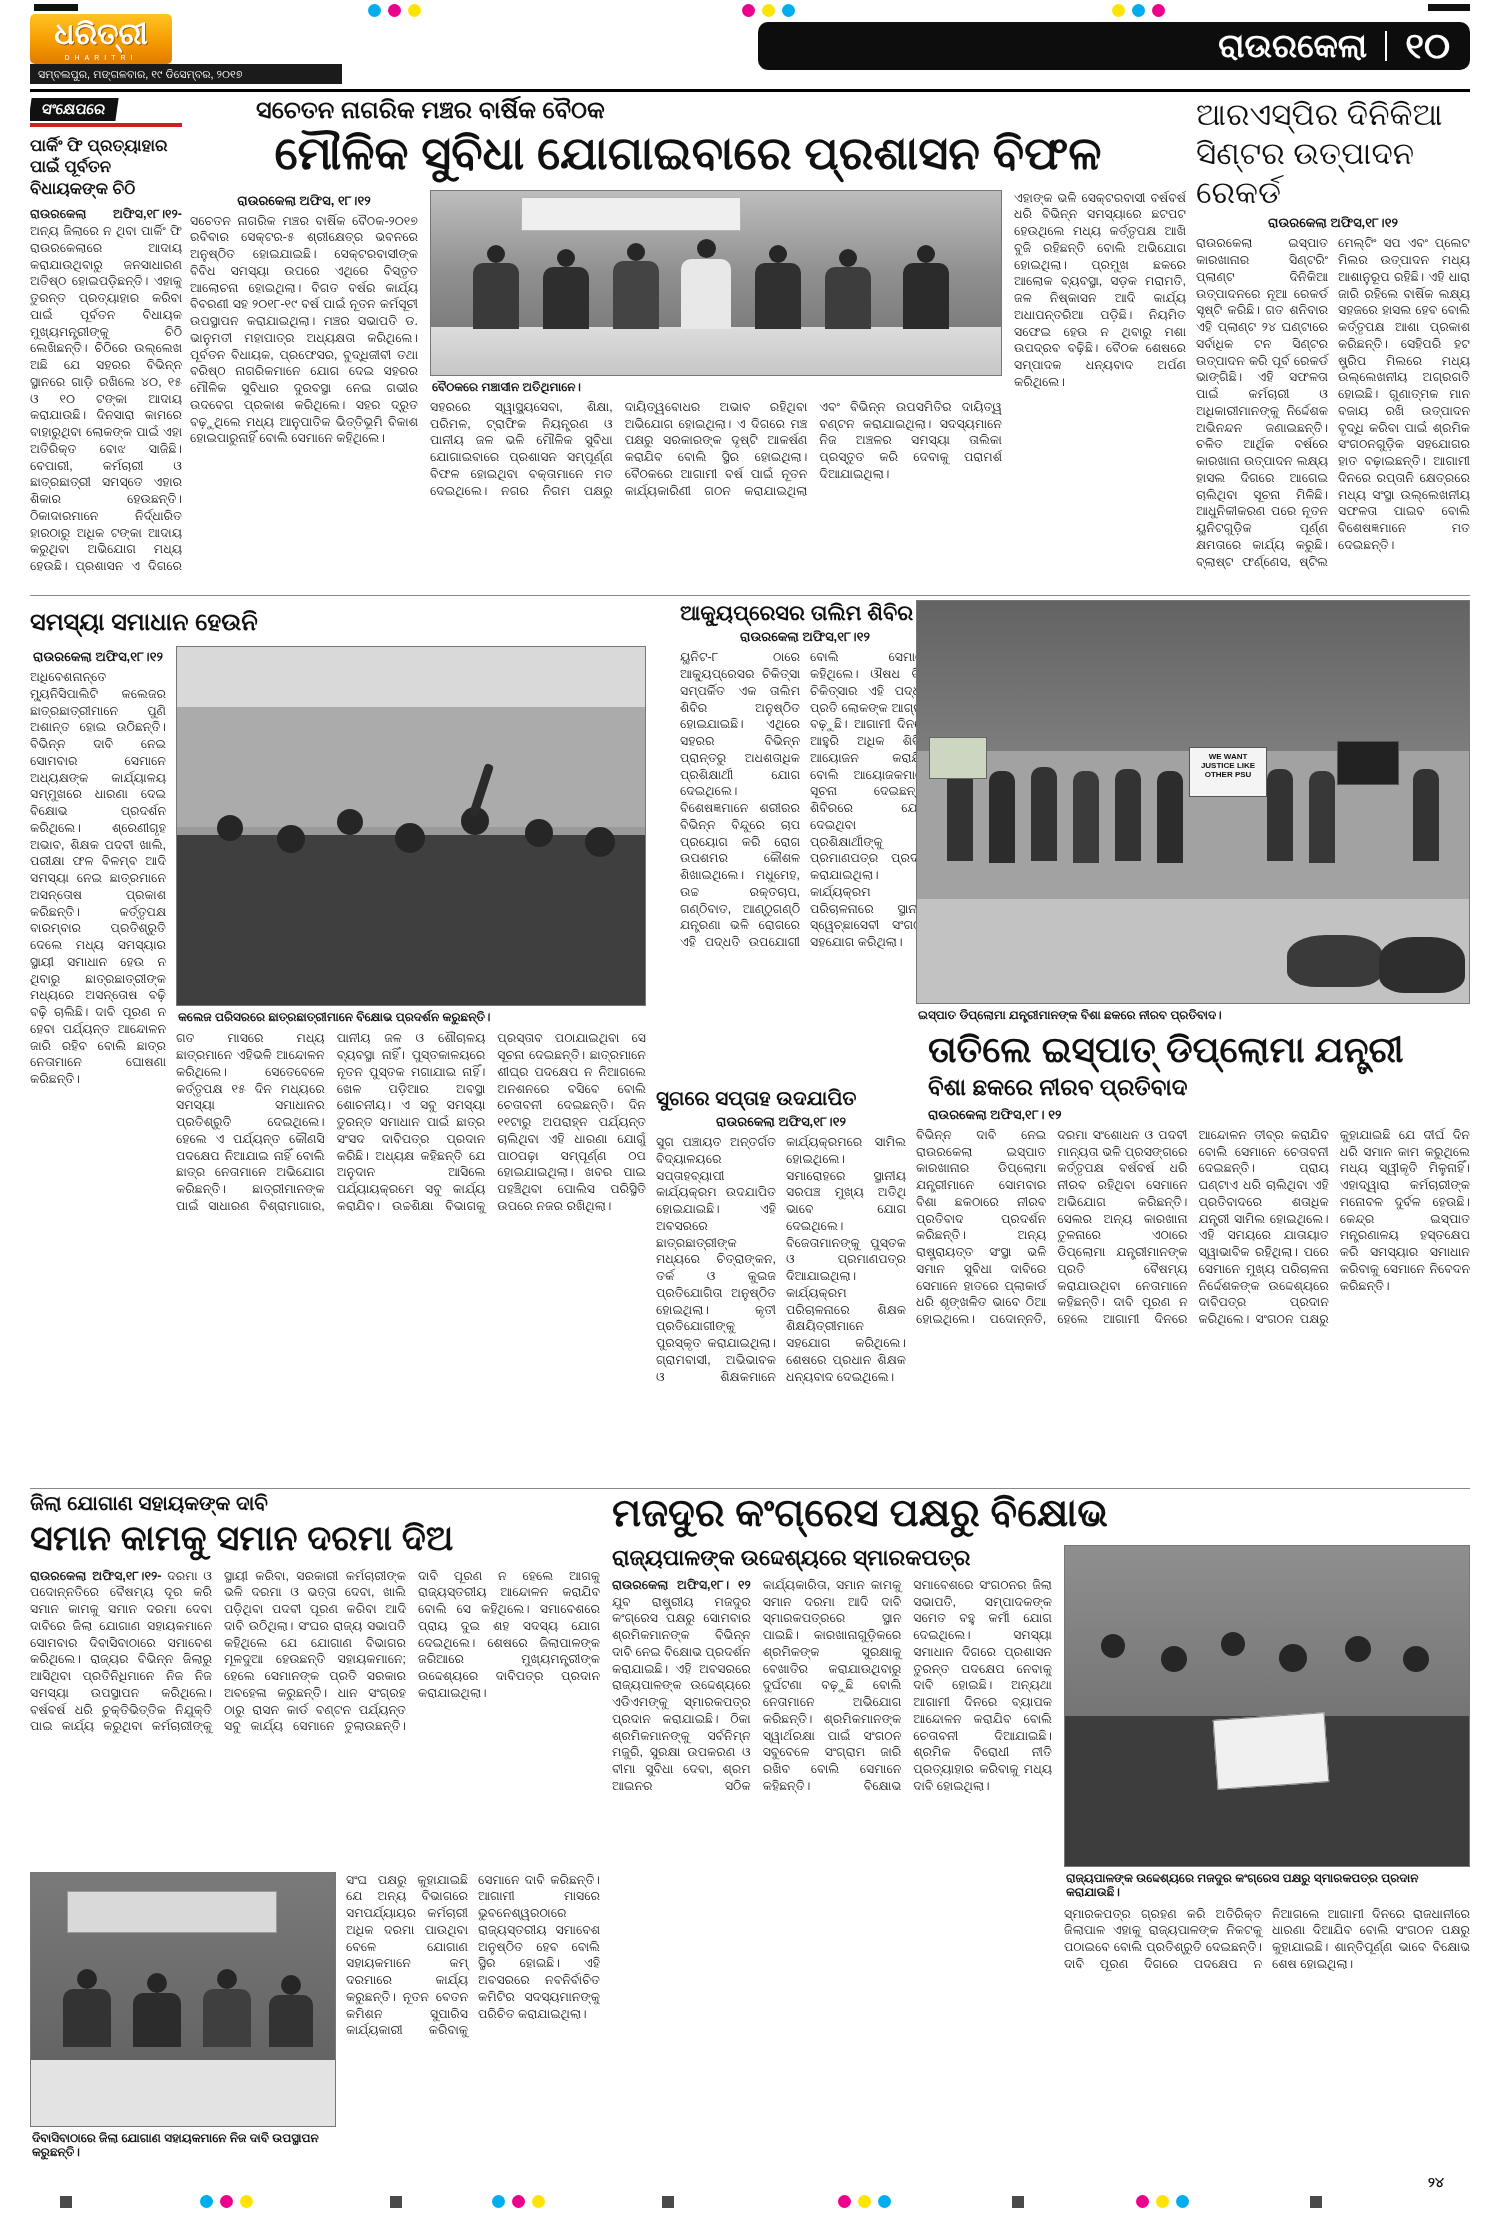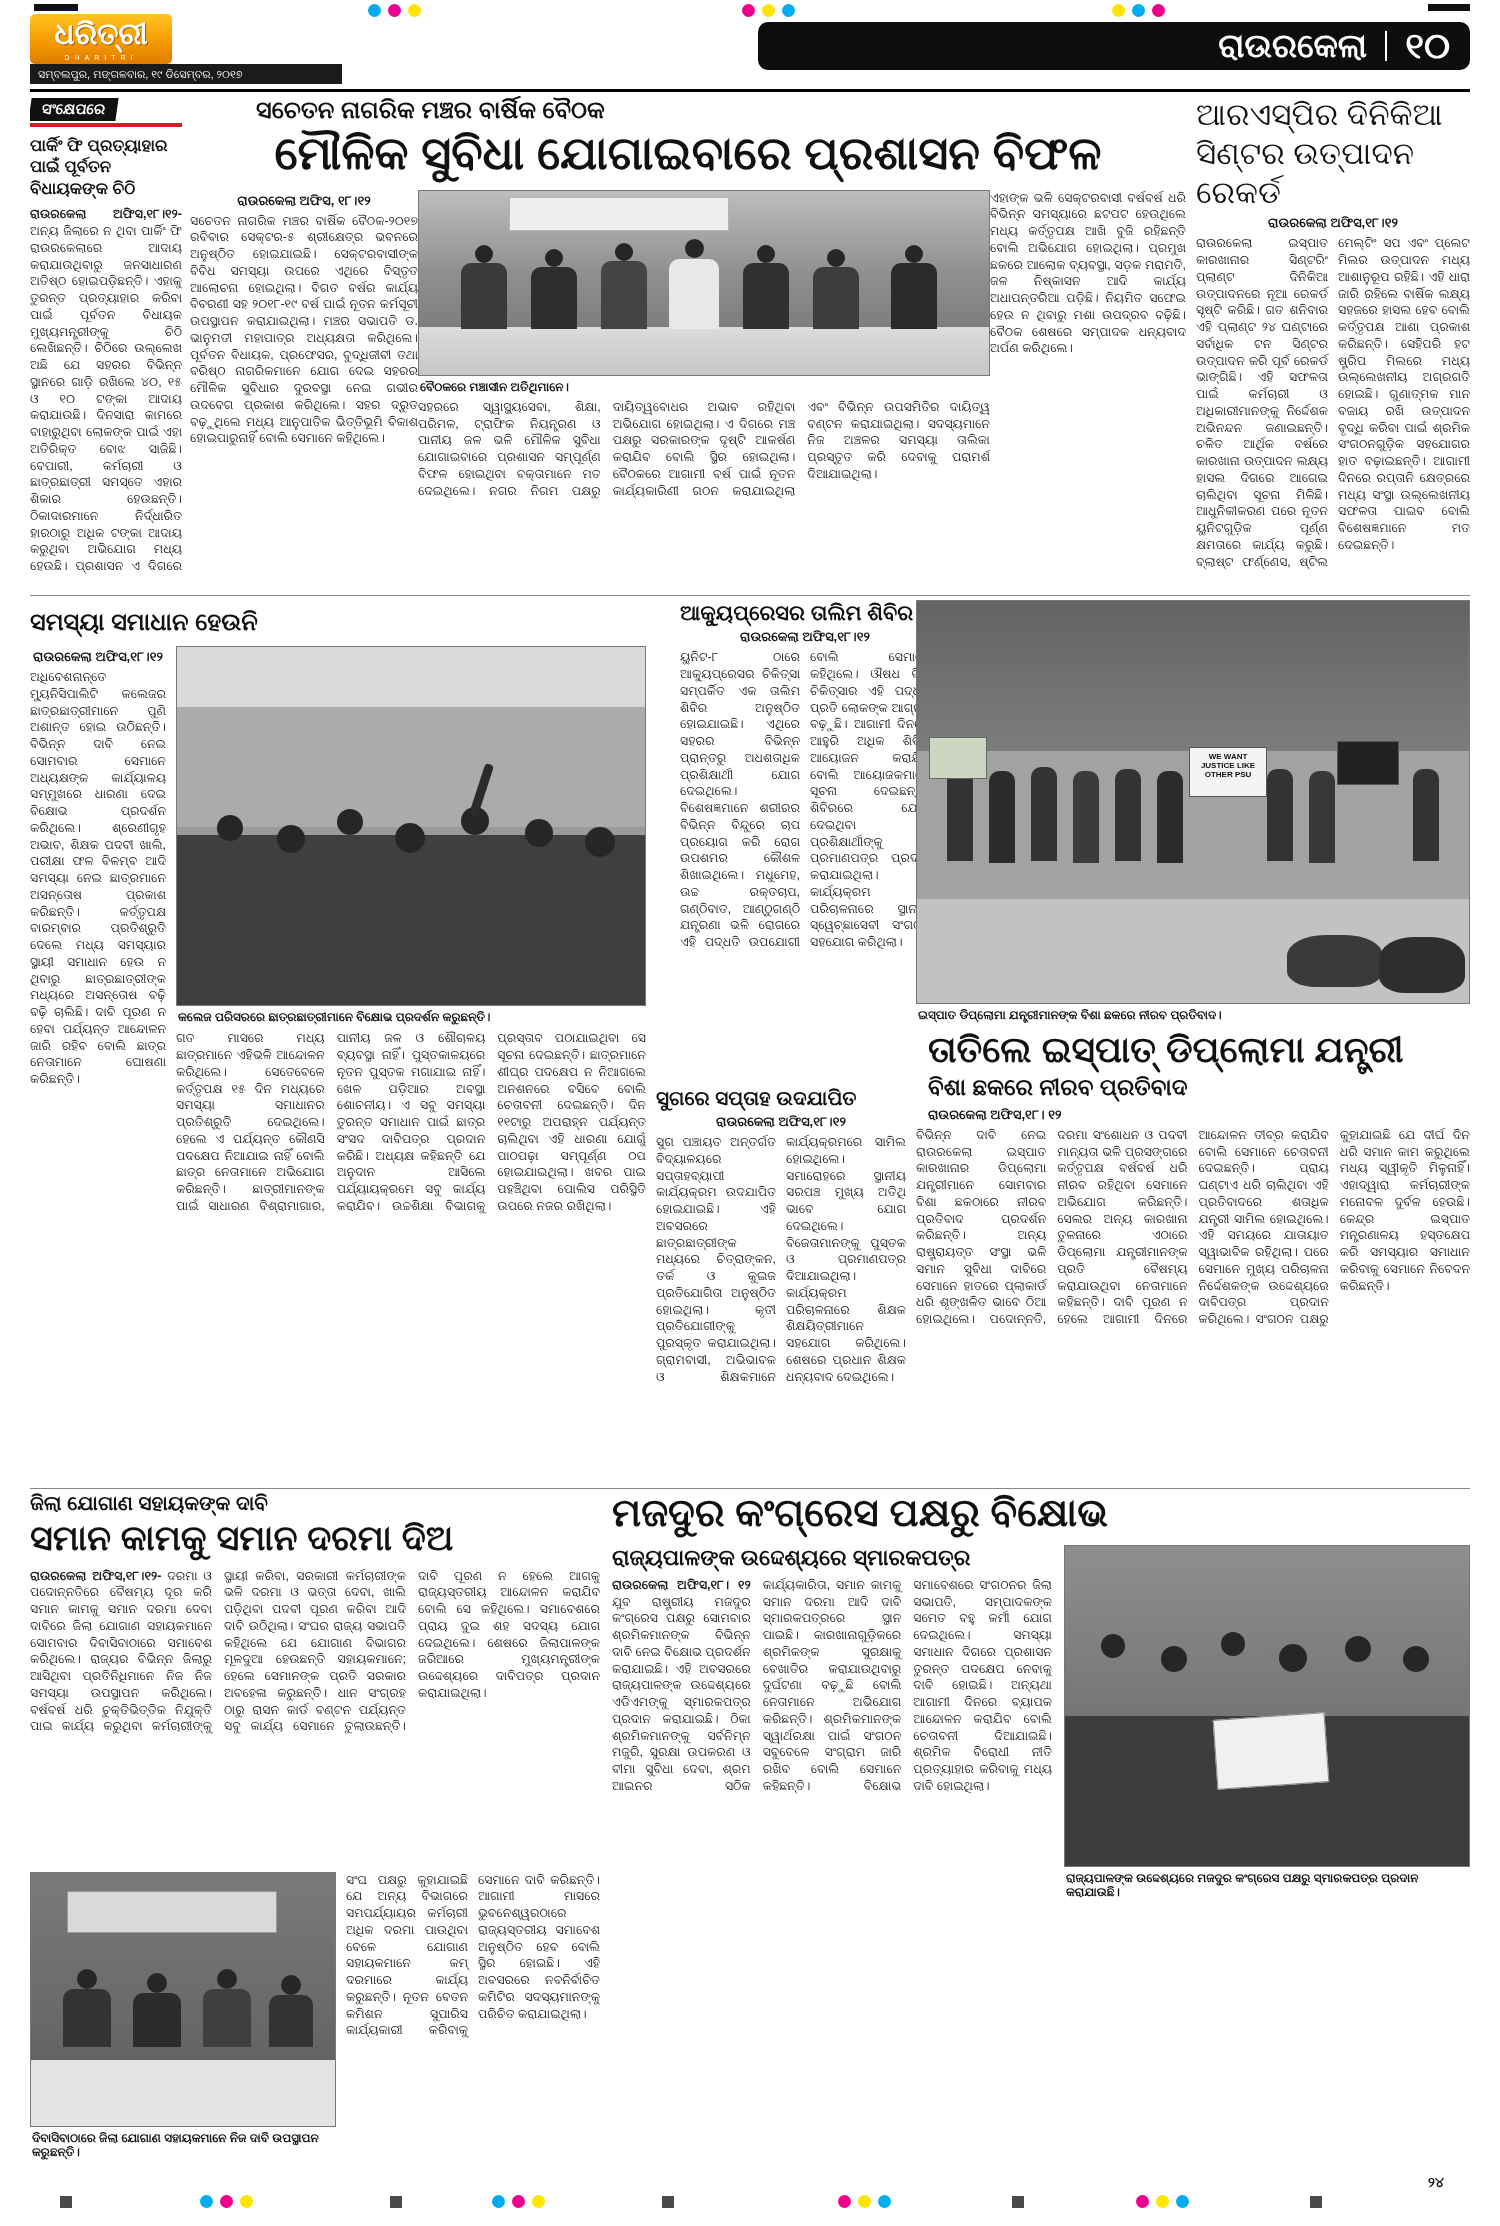--- a/index.html
+++ b/index.html
@@ -50,21 +50,21 @@
   .brief-label{ display:inline-block; background:#101010; color:#fff; font-weight:bold; font-size:15px;
     padding:2px 12px 3px; transform:skewX(-8deg); }
   .brief-redbar{ width:100%; height:4px; background:#d01e26; margin-top:2px; }
   .brief-headline{ font-size:16.5px; font-weight:bold; line-height:1.3; margin-top:8px; }
   .brief-body{ margin-top:7px; height:372px; }
 
   
   .main-art{ position:absolute; left:190px; top:96px; width:996px; height:494px; overflow:hidden; }
   .kicker{ font-size:24px; font-weight:bold; padding-left:66px; }
   .headline-main{ font-size:46px; font-weight:bold; text-align:center; line-height:1.12; margin-top:4px; }
-  .main-body{ display:flex; margin-top:10px; height:386px; }
+  .main-body{ display:flex; gap:12px; margin-top:10px; height:386px; }
   .m-left{ width:228px; }
   .m-center{ width:572px; display:flex; flex-direction:column; }
   .m-right{ flex:1; }
   .m-bottom{ margin-top:5px; flex:1; }
 
   
   .rsp{ position:absolute; left:1196px; top:96px; width:274px; height:494px; overflow:hidden; }
   .rsp-headline{ font-size:31px; font-weight:normal; line-height:1.25; }
   .rsp-body{ height:402px; }
 
@@ -295,20 +295,21 @@
           <div class="abs" style="left:0;bottom:0;right:0;height:150px;background:#3d3d3d;"></div>
           <div class="head" style="left:36px;top:88px;width:24px;height:24px;"></div>
           <div class="head" style="left:96px;top:100px;width:26px;height:26px;"></div>
           <div class="head" style="left:156px;top:86px;width:24px;height:24px;"></div>
           <div class="head" style="left:214px;top:98px;width:28px;height:28px;"></div>
           <div class="head" style="left:280px;top:90px;width:26px;height:26px;"></div>
           <div class="head" style="left:338px;top:100px;width:26px;height:26px;"></div>
           <div class="abs" style="left:150px;top:170px;width:112px;height:70px;background:#f0f0f0;border:1px solid #888;transform:rotate(-4deg);"></div>
         </div>
         <div class="caption">ରାଜ୍ୟପାଳଙ୍କ ଉଦ୍ଦେଶ୍ୟରେ ମଜଦୁର କଂଗ୍ରେସ ପକ୍ଷରୁ ସ୍ମାରକପତ୍ର ପ୍ରଦାନ କରାଯାଉଛି।</div>
+        <div class="body-text cols-2 congress-b2">ସ୍ମାରକପତ୍ର ଗ୍ରହଣ କରି ଅତିରିକ୍ତ ଜିଲାପାଳ ଏହାକୁ ରାଜ୍ୟପାଳଙ୍କ ନିକଟକୁ ପଠାଇବେ ବୋଲି ପ୍ରତିଶ୍ରୁତି ଦେଇଛନ୍ତି। ଦାବି ପୂରଣ ଦିଗରେ ପଦକ୍ଷେପ ନ ନିଆଗଲେ ଆଗାମୀ ଦିନରେ ରାଜଧାନୀରେ ଧାରଣା ଦିଆଯିବ ବୋଲି ସଂଗଠନ ପକ୍ଷରୁ କୁହାଯାଇଛି। ଶାନ୍ତିପୂର୍ଣ୍ଣ ଭାବେ ବିକ୍ଷୋଭ ଶେଷ ହୋଇଥିଲା।</div>
       </div>
     </div>
   </div>
 
   <div class="folio">୨୪</div>
   <div class="regsq" style="left:60px; top:2196px;"></div>
   <div class="abs" style="left:200px; top:2194px;"><span class="dot c"></span><span class="dot m"></span><span class="dot y"></span></div>
   <div class="regsq" style="left:390px; top:2196px;"></div>
   <div class="abs" style="left:492px; top:2194px;"><span class="dot c"></span><span class="dot m"></span><span class="dot y"></span></div>
   <div class="regsq" style="left:662px; top:2196px;"></div>

